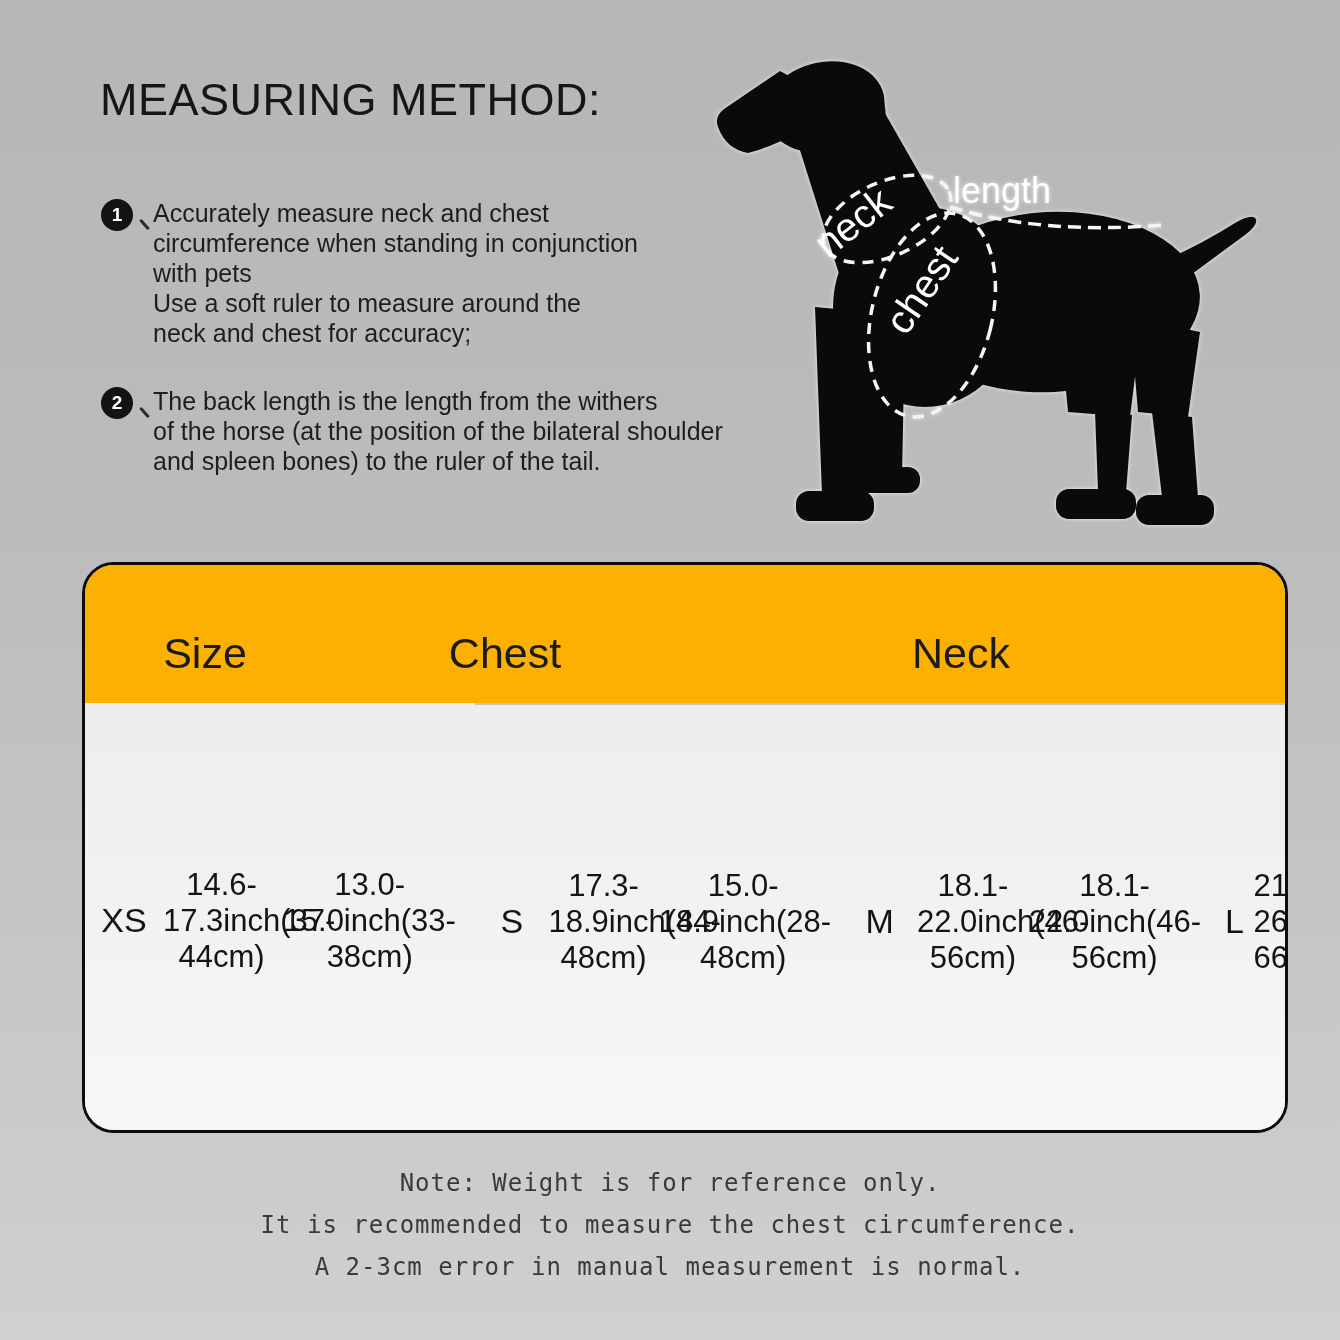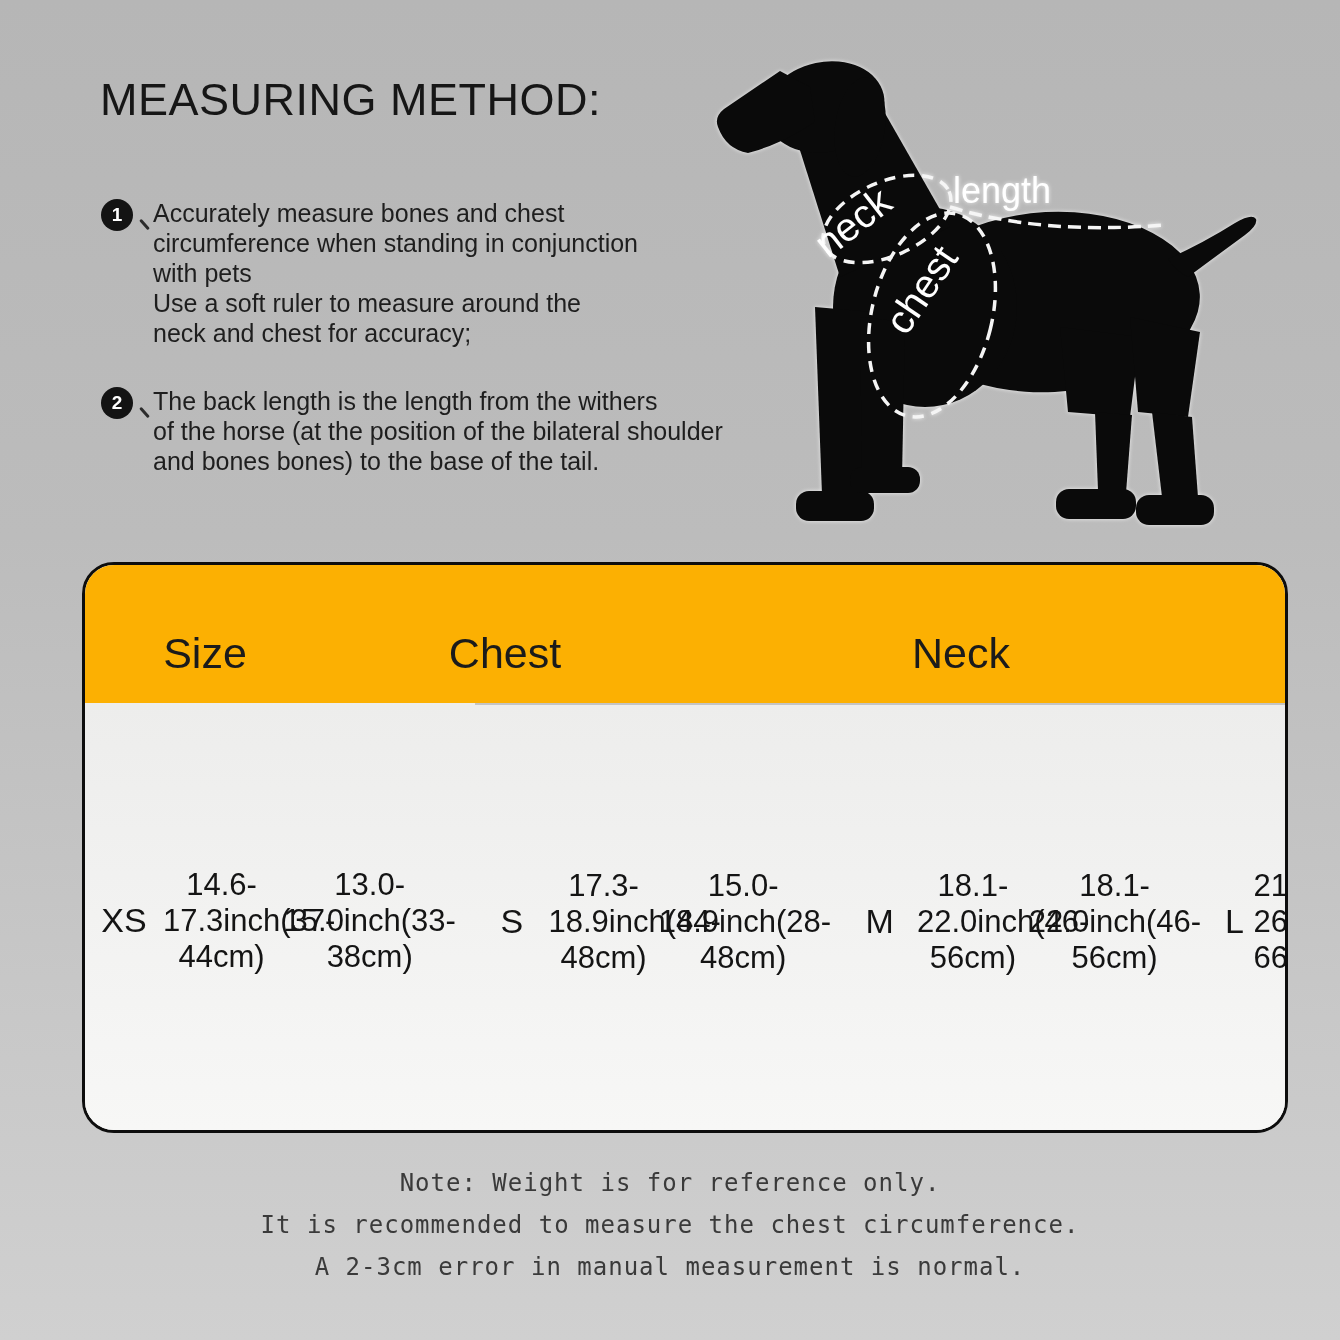--- a/index.html
+++ b/index.html
@@ -75,37 +75,37 @@
 <div class="stage">
 
   <div class="title">MEASURING METHOD:</div>
 
   <div class="step step-1">
     <span class="marker">
       <span class="num">1</span>
       <span class="tick"></span>
     </span>
     <div class="lines">
-      <div>Accurately measure bones and chest</div>
+      <div>Accurately measure neck and chest</div>
       <div>circumference when standing in conjunction</div>
       <div>with pets</div>
       <div>Use a soft ruler to measure around the</div>
       <div>neck and chest for accuracy;</div>
     </div>
   </div>
 
   <div class="step step-2">
     <span class="marker">
       <span class="num">2</span>
       <span class="tick"></span>
     </span>
     <div class="lines">
       <div>The back length is the length from the withers</div>
       <div>of the horse (at the position of the bilateral shoulder</div>
-      <div>and bones bones) to the base of the tail.</div>
+      <div>and spleen bones) to the ruler of the tail.</div>
     </div>
   </div>
 
   <div class="dog">
     <svg viewBox="0 0 560 510" width="560" height="512">
       <g fill="#0a0a0a">
         <ellipse cx="350" cy="275" rx="150" ry="90" transform="rotate(-3 350 275)"></ellipse>
         <ellipse cx="225" cy="280" rx="92" ry="100"></ellipse>
         <polygon points="80,60 170,60 250,200 140,250"></polygon>
         <ellipse cx="125" cy="80" rx="60" ry="45" transform="rotate(-12 125 80)"></ellipse>

